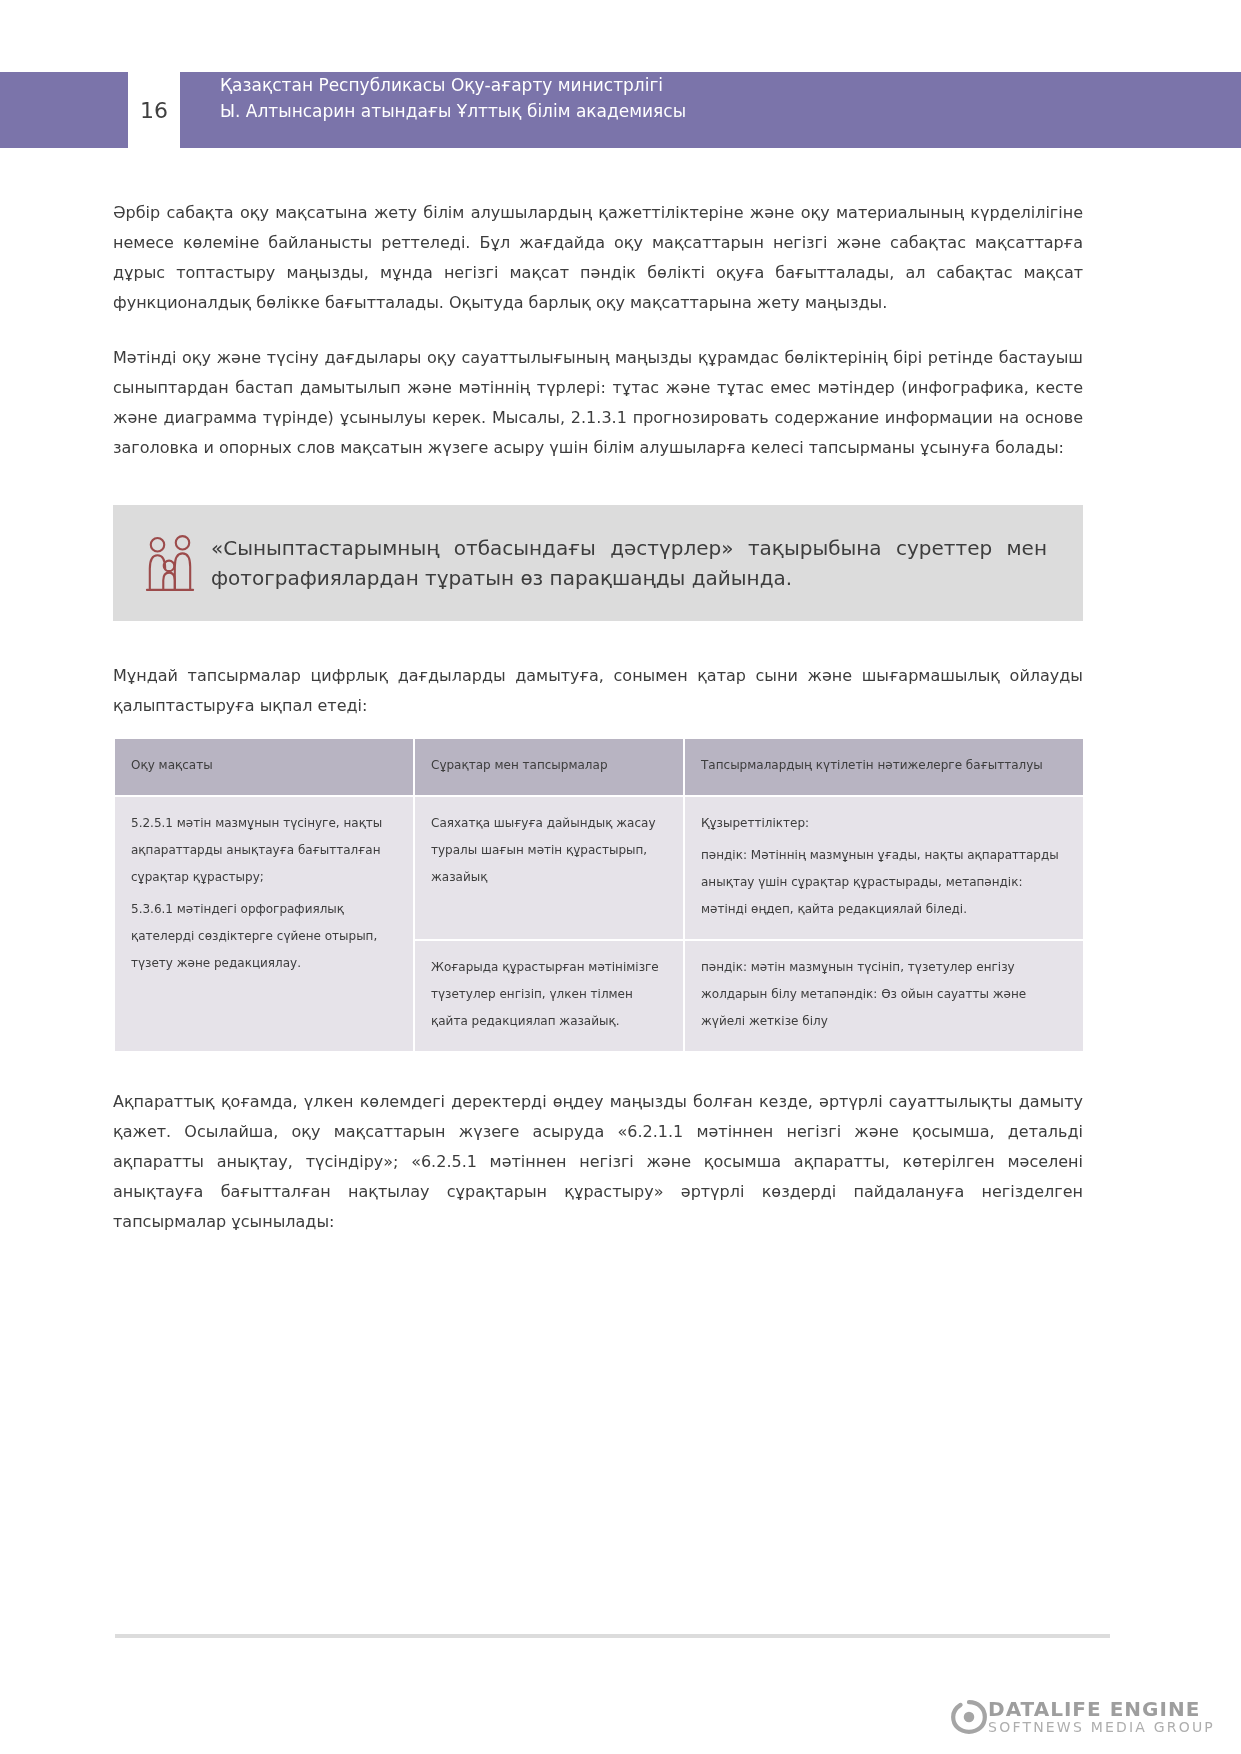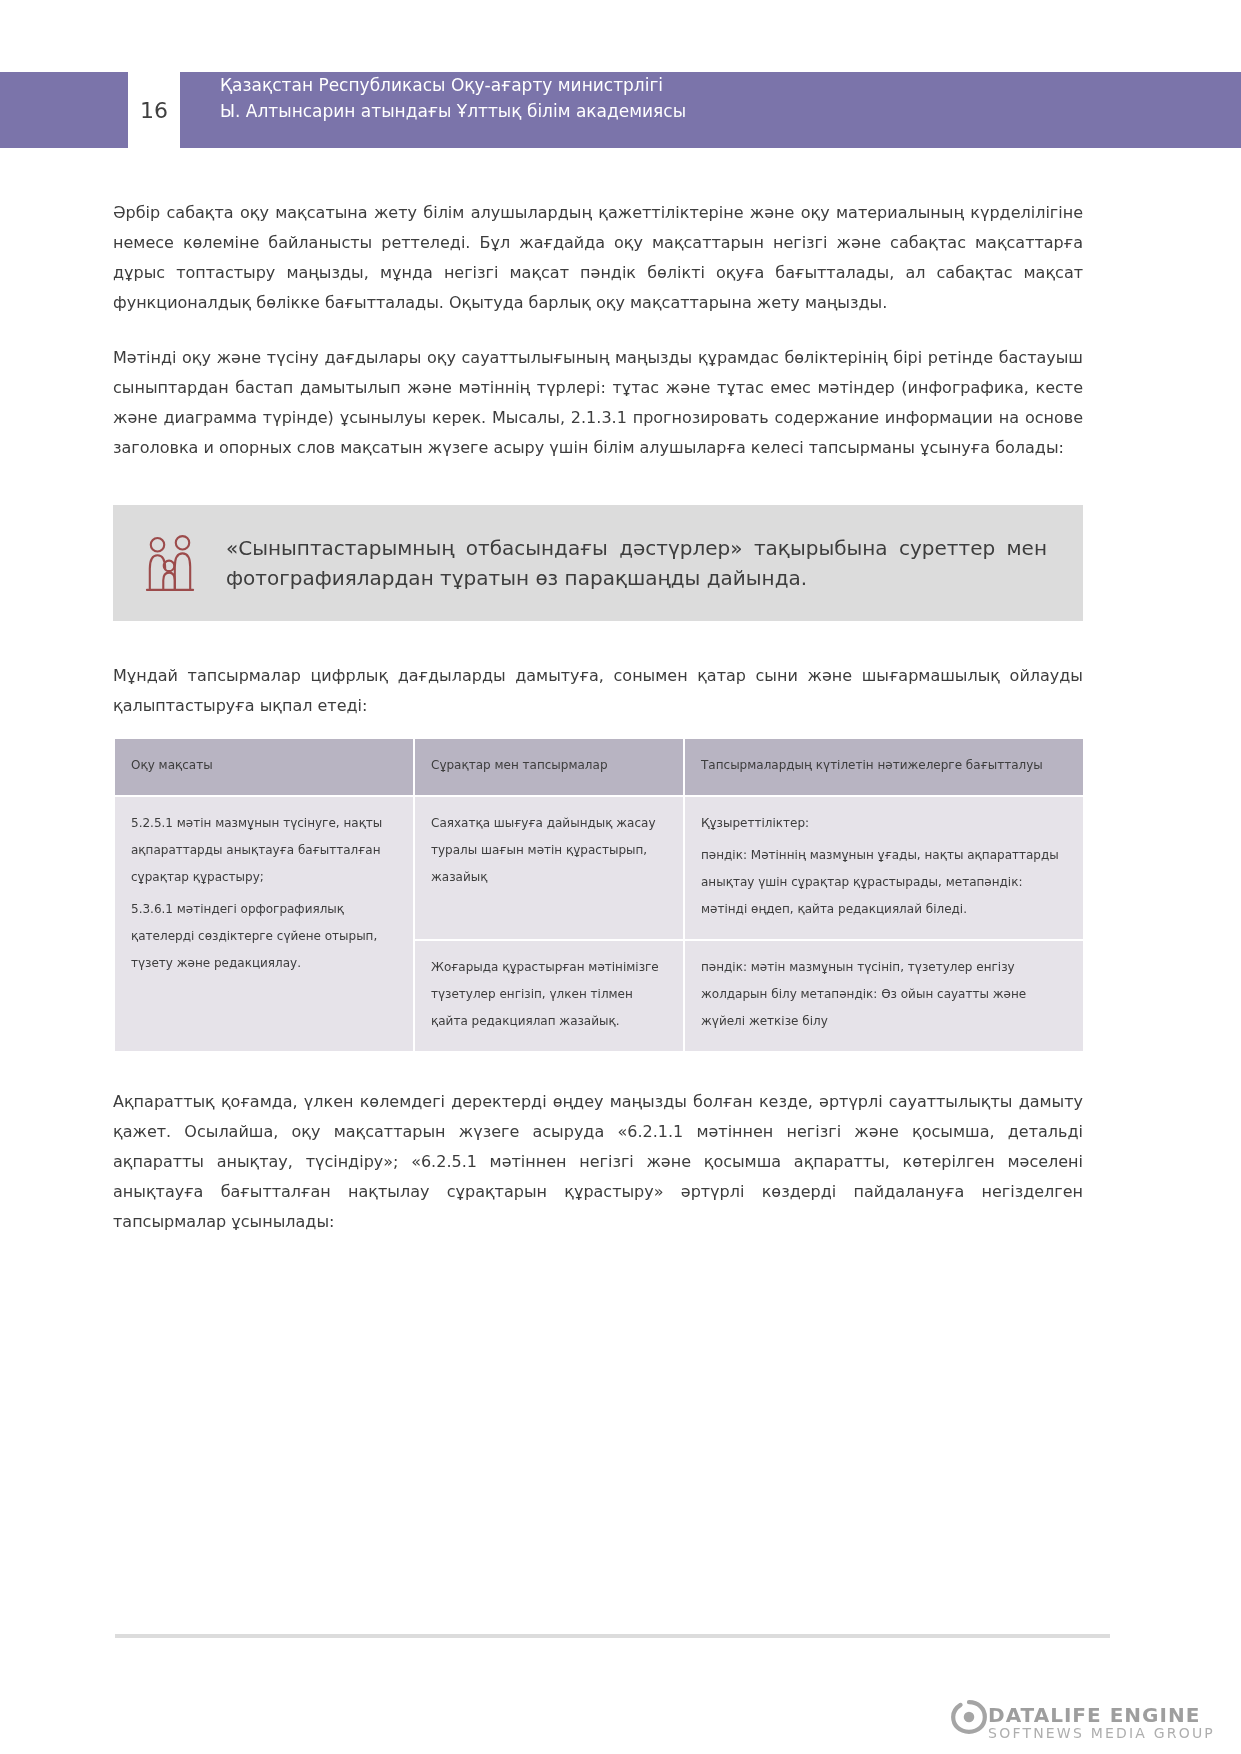--- a/index.html
+++ b/index.html
@@ -21,21 +21,21 @@
   .band-main  { position:absolute; left:180px; right:0; top:0; height:76px; background:#7b74aa;
                 color:#ffffff; display:flex; flex-direction:column; justify-content:flex-start;
                 box-sizing:border-box; padding-left:40px; font-size:17px; line-height:26px; }
 
   
   main { position:absolute; top:198px; left:113px; width:970px; }
   p.body { font-size:16px; line-height:30px; text-align:justify; margin:0 0 25px 0; }
   p.lead-in { margin-bottom:16px; }
 
   
-  .callout { background:#dcdcdc; display:flex; align-items:center; gap:31px;
+  .callout { background:#dcdcdc; display:flex; align-items:center; gap:16px;
              padding:28px 36px 28px 32px; margin:42px 0 40px 0; }
   .callout p { font-size:20px; line-height:30px; text-align:justify; margin:0; }
   .callout .icon-wrap { flex:0 0 auto; display:flex; }
 
   
   table.goals { border-collapse:collapse; width:100%; margin:6px 0 34px 0; table-layout:fixed; }
   table.goals col.c1 { width:300px; }
   table.goals col.c2 { width:270px; }
   table.goals col.c3 { width:400px; }
   table.goals th, table.goals td {
@@ -46,21 +46,21 @@
     padding:13px 16px 16px 16px;
     font-size:12px; line-height:27px;
   }
   table.goals th { background:#b8b4c2; }
   table.goals td { background:#e6e3e9; }
   table.goals p { margin:0; }
   table.goals p + p { margin-top:5px; }
 
   
   .divider { position:absolute; top:1634px; left:115px; width:995px; height:4px; background:#dcdcdc; }
-  .footer-brand { position:absolute; top:1698px; right:26px; display:flex; align-items:flex-end; }
+  .footer-brand { position:absolute; top:1698px; right:26px; display:flex; align-items:flex-start; }
   .footer-text { display:flex; flex-direction:column; }
   .footer-text .brand { font-size:20px; font-weight:bold; color:#9e9e9e; letter-spacing:1px; line-height:22px; }
   .footer-text .sub   { font-size:14px; color:#aeaeae; letter-spacing:2.2px; line-height:14px; }
 </style>
 </head>
 <body>
 
 <div class="page">
 
   <div class="band">

